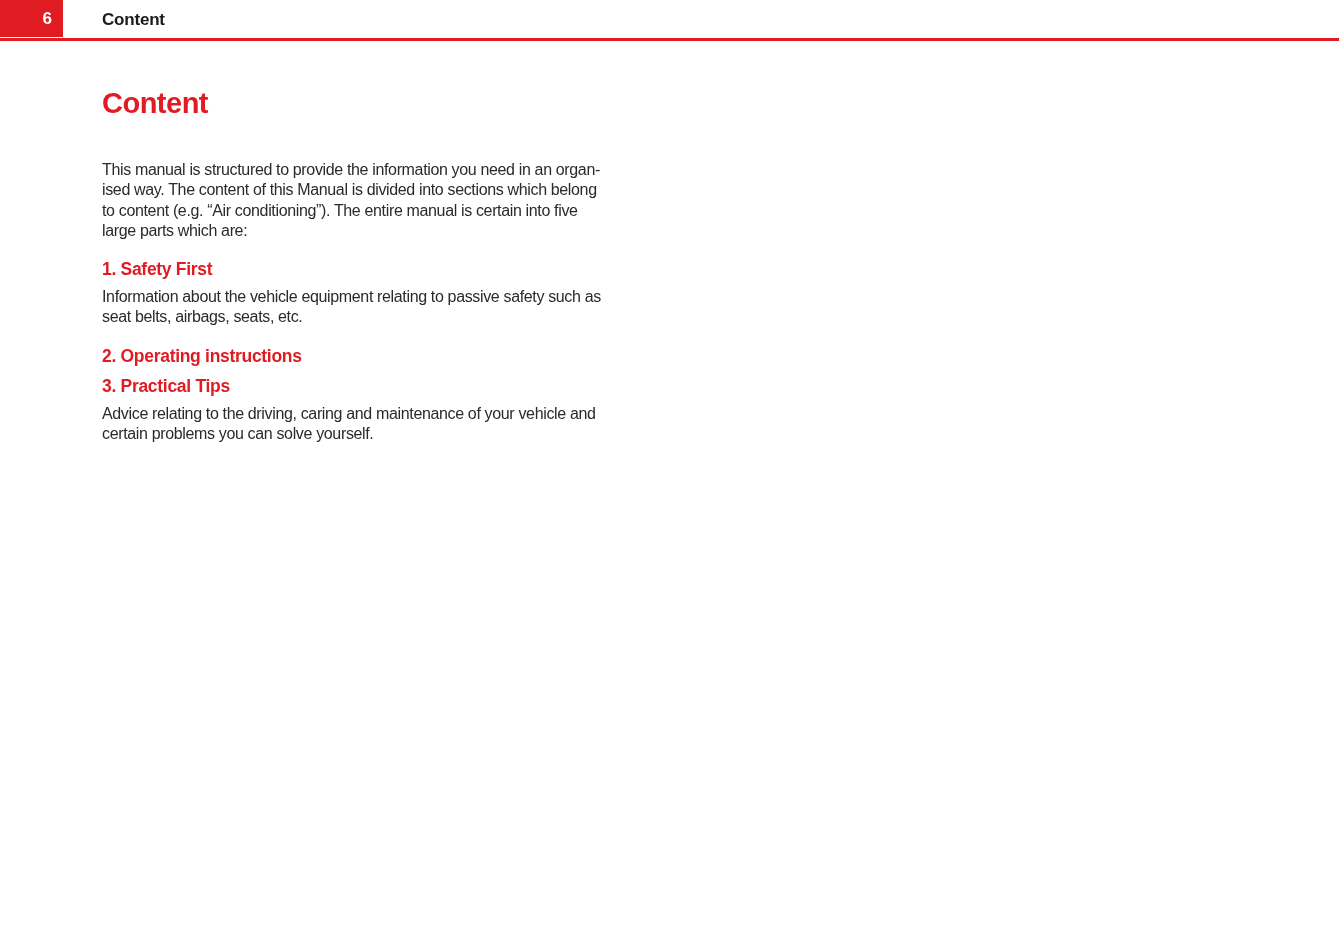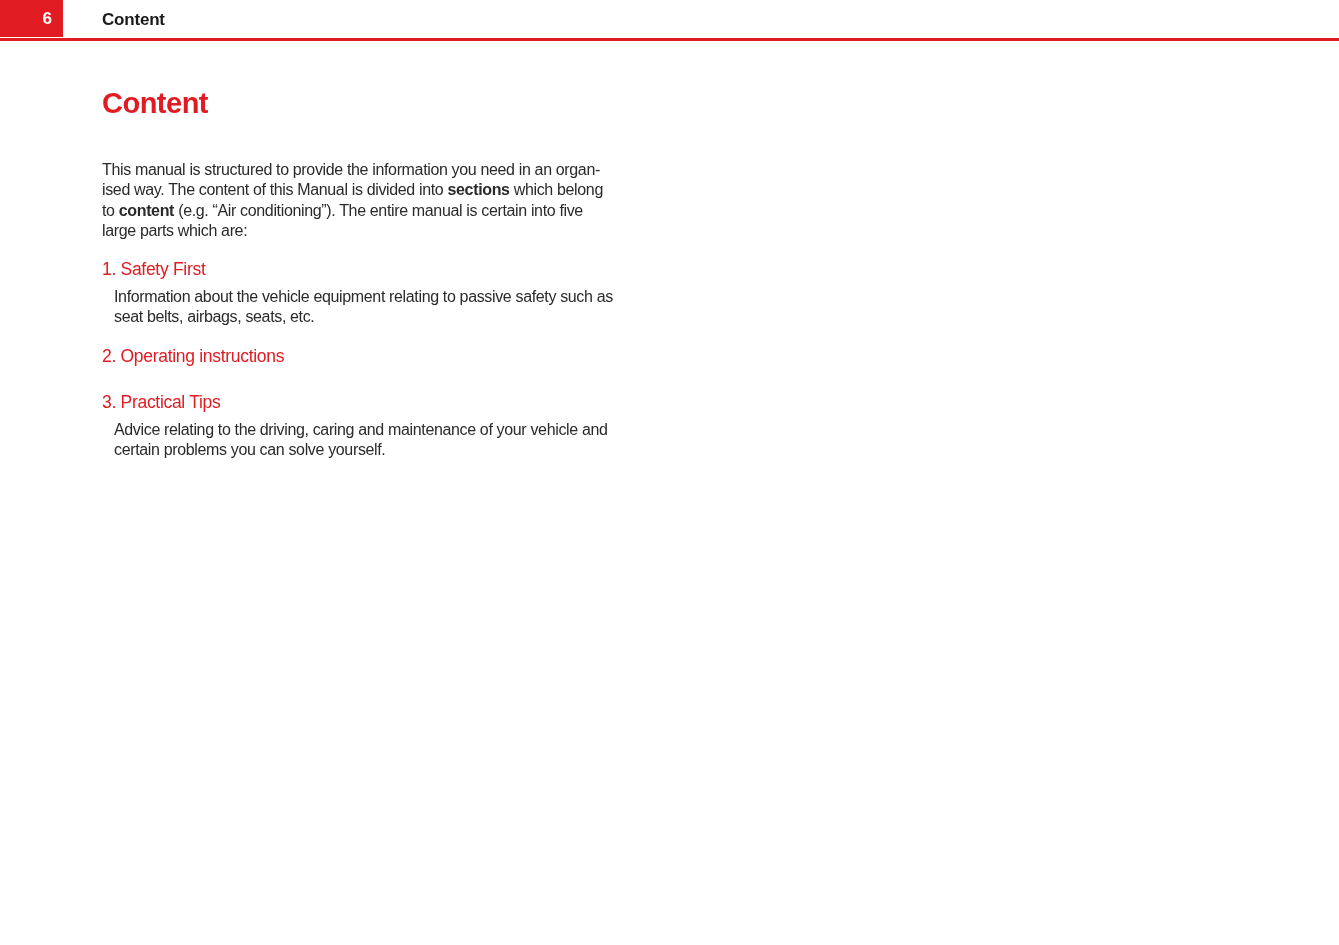--- a/index.html
+++ b/index.html
@@ -75,35 +75,34 @@
     margin-top: 24px;
   }
   .body-text {
     font-size: 16px;
     line-height: 20.3px;
     letter-spacing: -0.35px;
     color: var(--text);
     white-space: pre-line;
     margin-top: 40px;
   }
-  .body-text .b { font-weight: bold; }
+  .body-text .b { font-weight: normal; }
 
   .section-heading {
     font-size: 17.5px;
     line-height: 22px;
-    font-weight: normal;
+    font-weight: bold;
     letter-spacing: -0.3px;
     color: var(--accent);
   }
   .mt-h1 { margin-top: 17px; }
-  .mt-h  { margin-top: 24px; }
+  .mt-h  { margin-top: 8px; }
   .section-body {
     margin-top: 7px;
     position: relative;
-    margin-left: 12px;
   }
   .end-marker {
     position: absolute;
     left: 544px;
     top: 22px;
     width: 9px;
     height: 9px;
     background: var(--accent);
   }
 </style>

